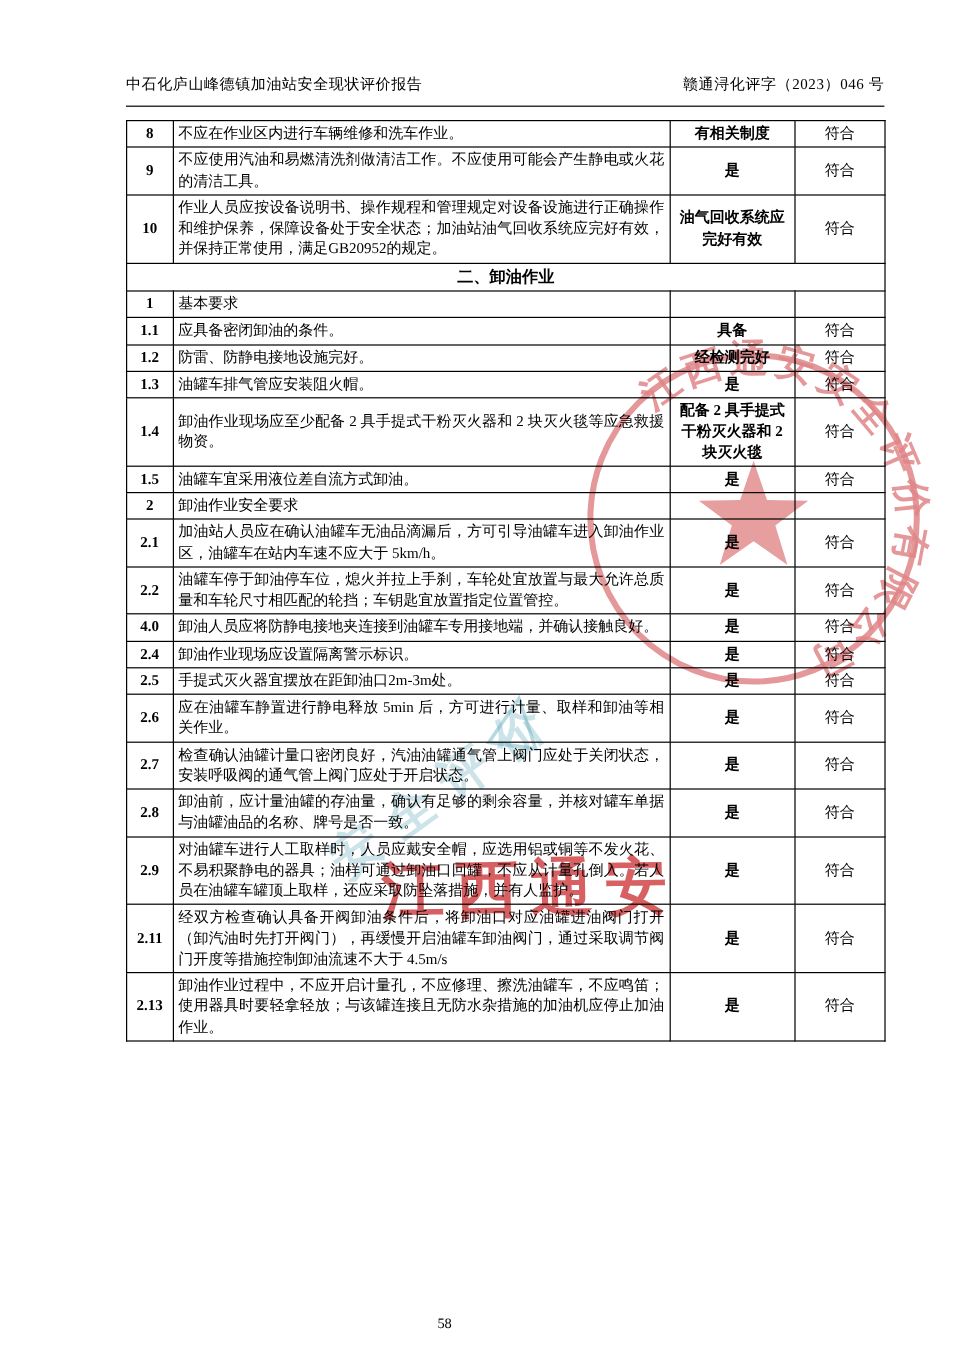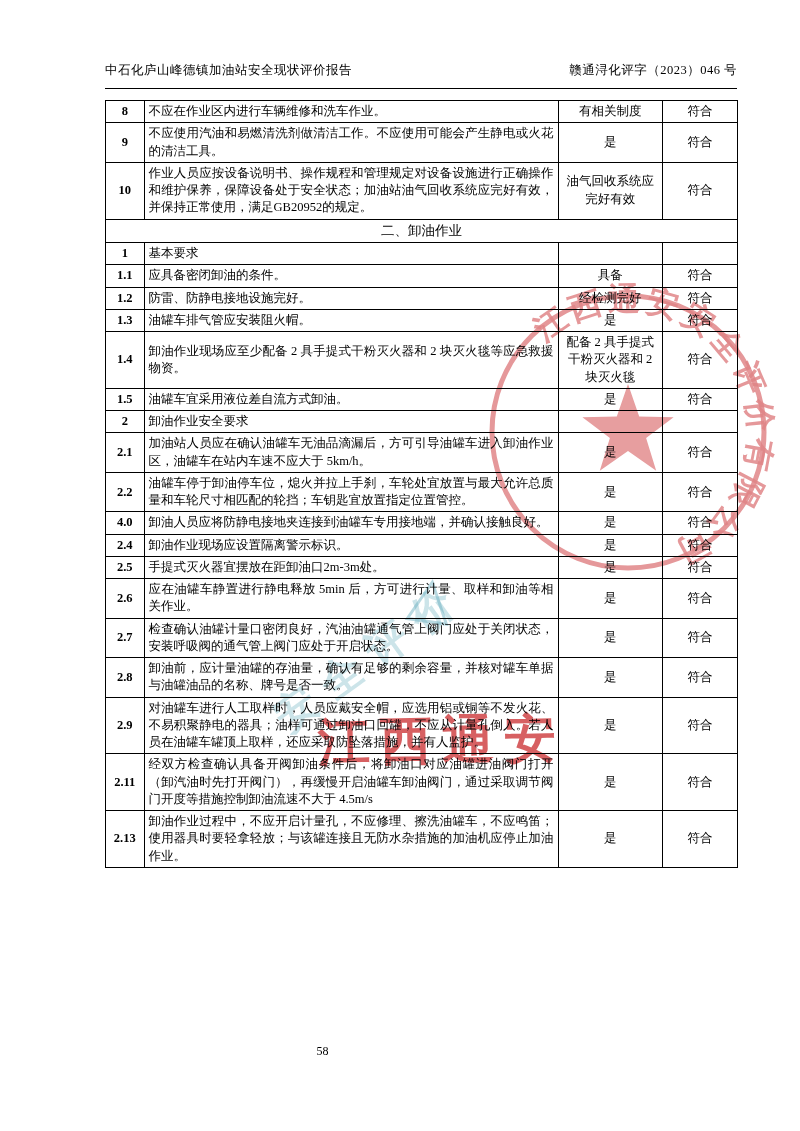--- a/index.html
+++ b/index.html
@@ -17,26 +17,27 @@
     border-bottom:1.6px solid #000;
   }
   .table-wrap{position:absolute;top:100px;left:105px;width:633px;}
   table.checklist{border-collapse:collapse;width:100%;font-size:12.5px;table-layout:fixed;}
   table.checklist td{
     border:1px solid #000;padding:2px 4px;line-height:1.38;vertical-align:middle;
     word-break:break-all;
   }
   td.no{text-align:center;font-weight:bold;padding:2px 1px;}
   td.desc{text-align:justify;}
-  td.status{text-align:center;}
+  td.status{text-align:center;font-weight:bold;}
   td.result{text-align:center;}
-  td.section{text-align:center;font-weight:normal;font-size:13.5px;padding:3px;}
+  td.section{text-align:center;font-weight:bold;font-size:13.5px;padding:3px;}
   .footer{
-    position:absolute;top:1044px;left:0;width:645px;text-align:center;
+    position:absolute;top:1096px;left:0;width:645px;text-align:center;
     font-size:12px;
+    padding-left:48px;
   }
   
   .wm{position:absolute;pointer-events:none;}
   .wm-big-red{
     top:706px;left:318px;
     font-size:52px;font-weight:bold;letter-spacing:10px;
     color:rgba(199,34,38,0.72);transform:rotate(-1deg);
     font-family:"Liberation Serif","DejaVu Serif",serif;white-space:nowrap;
   }
   .wm-teal{

